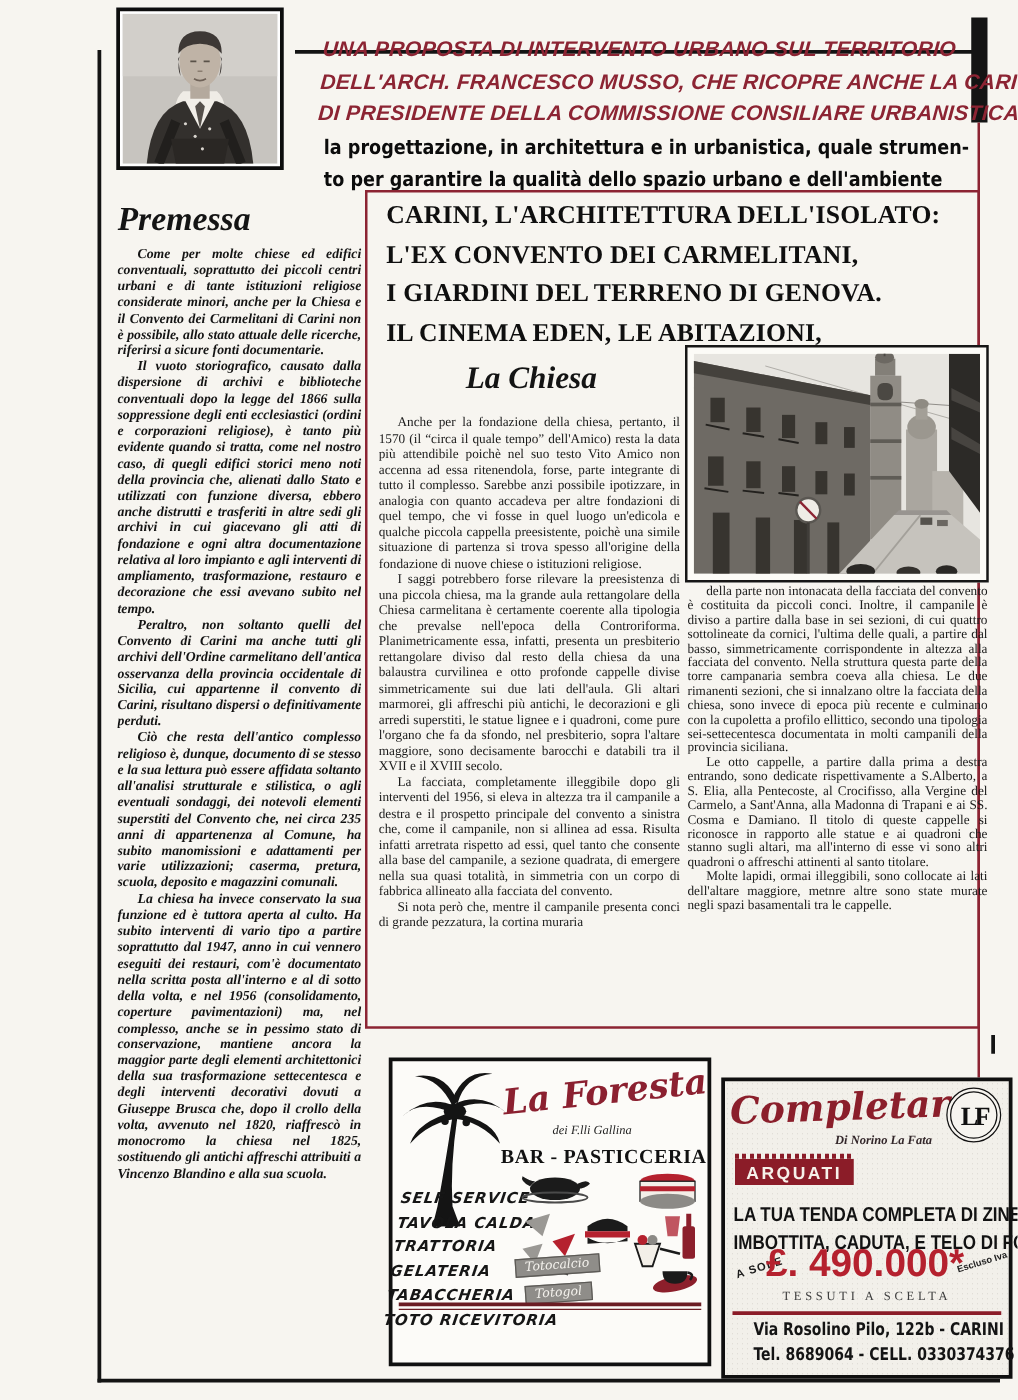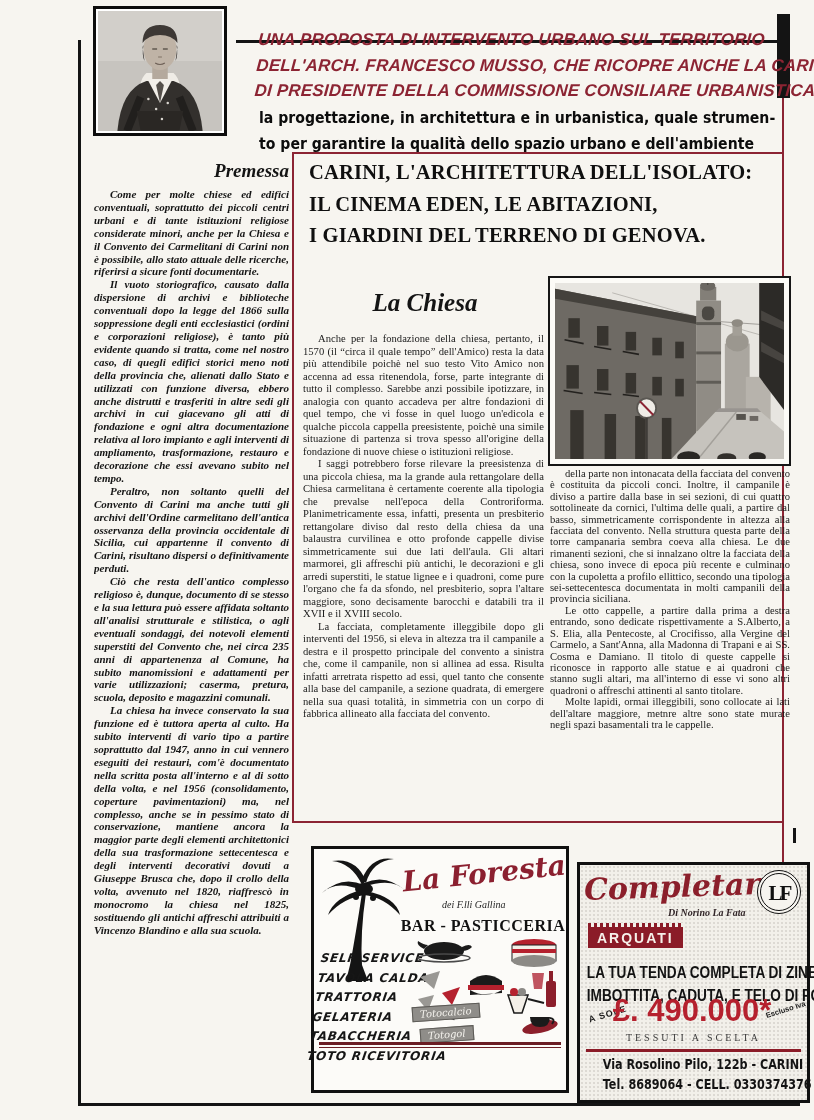--- a/index.html
+++ b/index.html
@@ -17,21 +17,21 @@
   .portrait svg{display:block;width:100%;height:100%;}
 
   
   .kicker{left:259px;top:27px;width:516px;color:#8c2433;font-family:"Liberation Sans",sans-serif;font-style:italic;font-weight:bold;font-size:17px;line-height:25.5px;letter-spacing:.2px;transform:skewX(-4deg);transform-origin:left top;}
 
   
   .banner{left:259px;top:105px;width:560px;color:#0c0c0c;font-family:"DejaVu Sans",sans-serif;font-weight:bold;font-size:16px;line-height:26px;transform:scaleX(.88);transform-origin:left top;}
 
   
   .premessa{left:94px;top:160px;width:195px;height:932px;overflow:hidden;}
-  .premessa-title{text-align:right;font-style:italic;font-weight:bold;font-size:19px;margin:0 0 6px 0;}
+  .premessa-title{text-align:left;font-style:italic;font-weight:bold;font-size:27px;margin:0 0 6px 0;}
   .premessa p{font-style:italic;font-size:11px;line-height:12.9px;text-align:justify;text-indent:16px;margin:0;font-weight:bold;}
 
   
   .red-frame{left:292px;top:152px;width:492px;height:671px;border:2px solid #8c2433;box-sizing:border-box;}
 
   .headline{left:309px;top:157px;width:472px;font-weight:bold;font-size:20.5px;line-height:31.5px;color:#0f0f0f;letter-spacing:.2px;}
   .section-heading{left:305px;top:289px;width:240px;text-align:center;font-weight:bold;font-style:italic;font-size:25px;}
 
   .col{text-align:justify;font-size:10.6px;color:#1a1a1a;}
   .col p{margin:0;text-indent:15px;}
@@ -130,30 +130,32 @@
     <p>Il vuoto storiografico, causato dalla dispersione di archivi e biblioteche conventuali dopo la legge del 1866 sulla soppressione degli enti ecclesiastici (ordini e corporazioni religiose), è tanto più evidente quando si tratta, come nel nostro caso, di quegli edifici storici meno noti della provincia che, alienati dallo Stato e utilizzati con funzione diversa, ebbero anche distrutti e trasferiti in altre sedi gli archivi in cui giacevano gli atti di fondazione e ogni altra documentazione relativa al loro impianto e agli interventi di ampliamento, trasformazione, restauro e decorazione che essi avevano subito nel tempo.</p>
     <p>Peraltro, non soltanto quelli del Convento di Carini ma anche tutti gli archivi dell'Ordine carmelitano dell'antica osservanza della provincia occidentale di Sicilia, cui appartenne il convento di Carini, risultano dispersi o definitivamente perduti.</p>
     <p>Ciò che resta dell'antico complesso religioso è, dunque, documento di se stesso e la sua lettura può essere affidata soltanto all'analisi strutturale e stilistica, o agli eventuali sondaggi, dei notevoli elementi superstiti del Convento che, nei circa 235 anni di appartenenza al Comune, ha subito manomissioni e adattamenti per varie utilizzazioni; caserma, pretura, scuola, deposito e magazzini comunali.</p>
     <p>La chiesa ha invece conservato la sua funzione ed è tuttora aperta al culto. Ha subito interventi di vario tipo a partire soprattutto dal 1947, anno in cui vennero eseguiti dei restauri, com'è documentato nella scritta posta all'interno e al di sotto della volta, e nel 1956 (consolidamento, coperture pavimentazioni) ma, nel complesso, anche se in pessimo stato di conservazione, mantiene ancora la maggior parte degli elementi architettonici della sua trasformazione settecentesca e degli interventi decorativi dovuti a Giuseppe Brusca che, dopo il crollo della volta, avvenuto nel 1820, riaffrescò in monocromo la chiesa nel 1825, sostituendo gli antichi affreschi attribuiti a Vincenzo Blandino e alla sua scuola.</p>
   </div>
 
   <div class="abs red-frame"></div>
 
   <div class="abs headline">
     <div class="nowrap">CARINI, L'ARCHITETTURA DELL'ISOLATO:</div>
+    <div class="nowrap">L'EX CONVENTO DEI CARMELITANI,</div>
+    <div class="nowrap">I GIARDINI DEL TERRENO DI GENOVA.</div>
     <div class="nowrap">IL CINEMA EDEN, LE ABITAZIONI,</div>
-    <div class="nowrap">I GIARDINI DEL TERRENO DI GENOVA.</div>
   </div>
 
   <div class="abs section-heading">La Chiesa</div>
 
   <div class="abs col col1">
     <p>Anche per la fondazione della chiesa, pertanto, il 1570 (il “circa il quale tempo” dell'Amico) resta la data più attendibile poichè nel suo testo Vito Amico non accenna ad essa ritenendola, forse, parte integrante di tutto il complesso. Sarebbe anzi possibile ipotizzare, in analogia con quanto accadeva per altre fondazioni di quel tempo, che vi fosse in quel luogo un'edicola e qualche piccola cappella preesistente, poichè una simile situazione di partenza si trova spesso all'origine della fondazione di nuove chiese o istituzioni religiose.</p>
     <p>I saggi potrebbero forse rilevare la preesistenza di una piccola chiesa, ma la grande aula rettangolare della Chiesa carmelitana è certamente coerente alla tipologia che prevalse nell'epoca della Controriforma. Planimetricamente essa, infatti, presenta un presbiterio rettangolare diviso dal resto della chiesa da una balaustra curvilinea e otto profonde cappelle divise simmetricamente sui due lati dell'aula. Gli altari marmorei, gli affreschi più antichi, le decorazioni e gli arredi superstiti, le statue lignee e i quadroni, come pure l'organo che fa da sfondo, nel presbiterio, sopra l'altare maggiore, sono decisamente barocchi e databili tra il XVII e il XVIII secolo.</p>
     <p>La facciata, completamente illeggibile dopo gli interventi del 1956, si eleva in altezza tra il campanile a destra e il prospetto principale del convento a sinistra che, come il campanile, non si allinea ad essa. Risulta infatti arretrata rispetto ad essi, quel tanto che consente alla base del campanile, a sezione quadrata, di emergere nella sua quasi totalità, in simmetria con un corpo di fabbrica allineato alla facciata del convento.</p>
+    <p>Si nota però che, mentre il campanile presenta conci di grande pezzatura, la cortina muraria</p>
   </div>
 
   <div class="abs street-photo">
     <svg viewBox="0 0 240 180" preserveAspectRatio="none">
       <rect width="240" height="180" fill="#e7e5e0"></rect>
       <line x1="0" y1="28" x2="240" y2="44" stroke="#8d8a85" stroke-width="0.8"></line>
       <line x1="60" y1="10" x2="240" y2="60" stroke="#9a9792" stroke-width="0.6"></line>
 
       <rect x="178" y="62" width="26" height="78" fill="#aaa69f"></rect>
       <ellipse cx="191" cy="60" rx="12" ry="10" fill="#9b978f"></ellipse>

